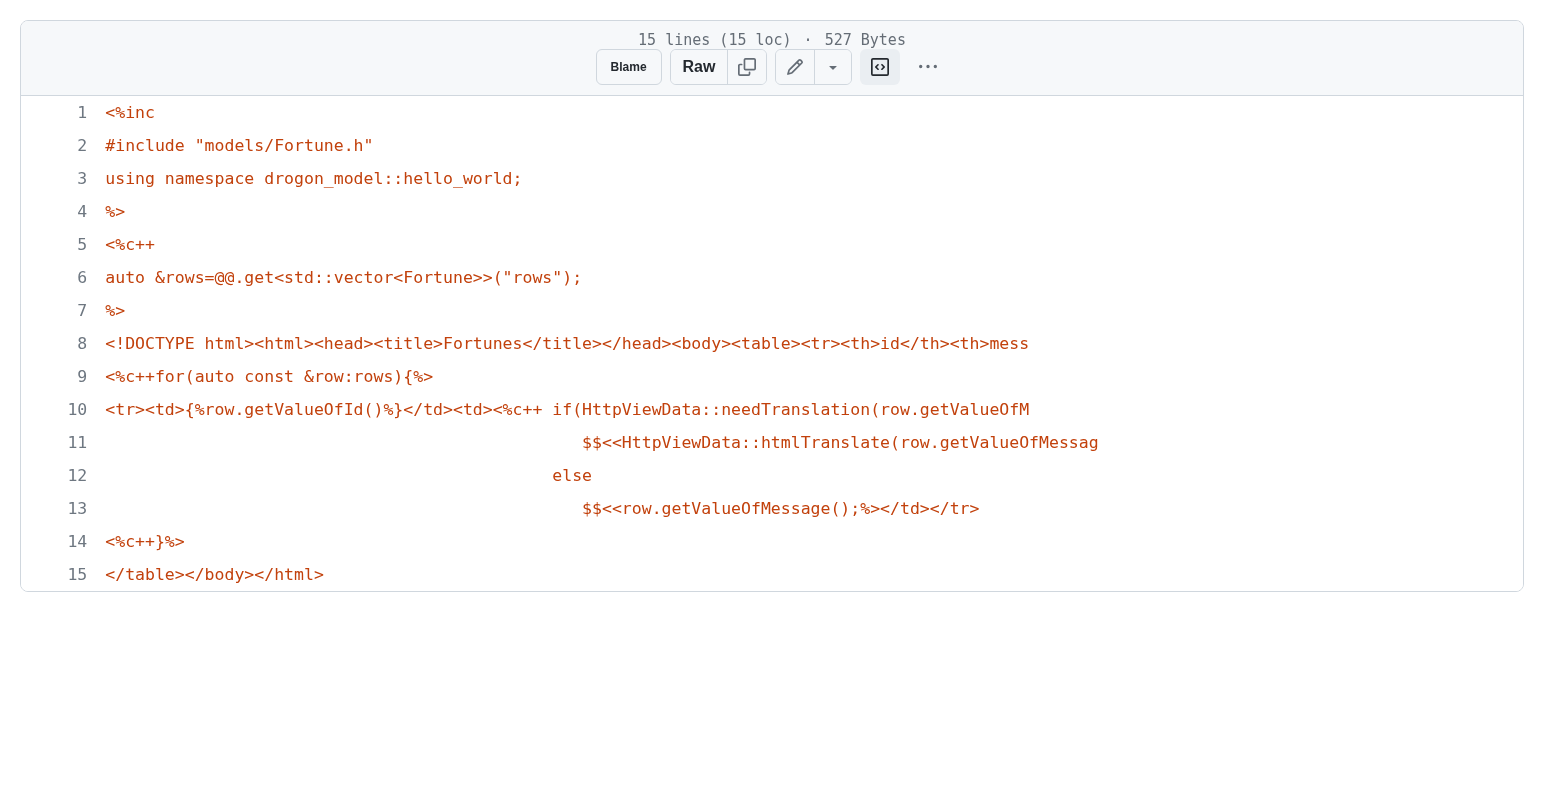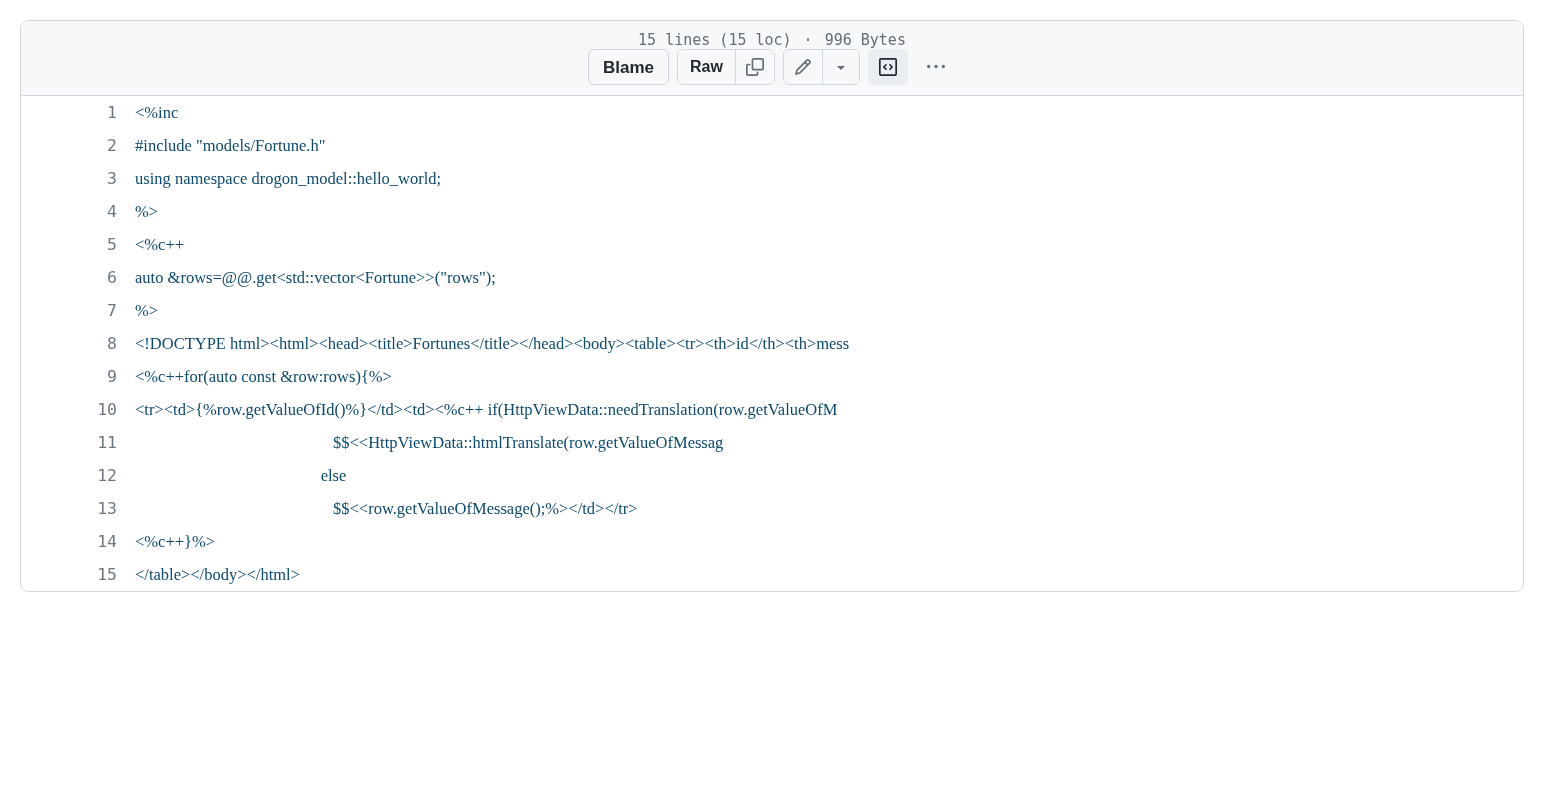--- a/index.html
+++ b/index.html
@@ -36,21 +36,21 @@
   .file-actions {
     display: flex;
     align-items: center;
     gap: 8px;
   }
   .btn {
     background: #f6f8fa;
     border: 1px solid #d0d7de;
     border-radius: 6px;
     padding: 6px 14px;
-    font-size: 17px;
+    font-size: 12px;
     font-weight: 600;
     color: #24292f;
     cursor: pointer;
     display: inline-flex;
     align-items: center;
     justify-content: center;
     height: 36px;
     line-height: 1;
   }
   .btn-group {
@@ -108,37 +108,36 @@
   }
   .code-table td.ln {
     text-align: right;
     color: #6e7781;
     padding: 0 18px 0 10px;
     user-select: none;
     min-width: 60px;
     vertical-align: top;
   }
   .code-table td.cl {
-    color: #0c4a6e;
+    color: #c2410c;
     padding-right: 16px;
     vertical-align: top;
-    font-family: Liberation Serif, serif;
   }
   .sep { margin: 0 6px; color: #656d76; }
 </style>
 </head>
 <body>
 
 <div class="file-box">
 
   <div class="file-header">
     <div class="file-info">
       <span>15 lines (15 loc)</span>
       <span class="sep">·</span>
-      <span>996 Bytes</span>
+      <span>527 Bytes</span>
     </div>
 
     <div class="file-actions">
       <button class="btn">Blame</button>
 
       <div class="btn-group">
         <button class="seg">Raw</button>
         <button class="seg icon-seg">
           <span>
             <svg width="18" height="18" viewBox="0 0 16 16" fill="currentColor">

